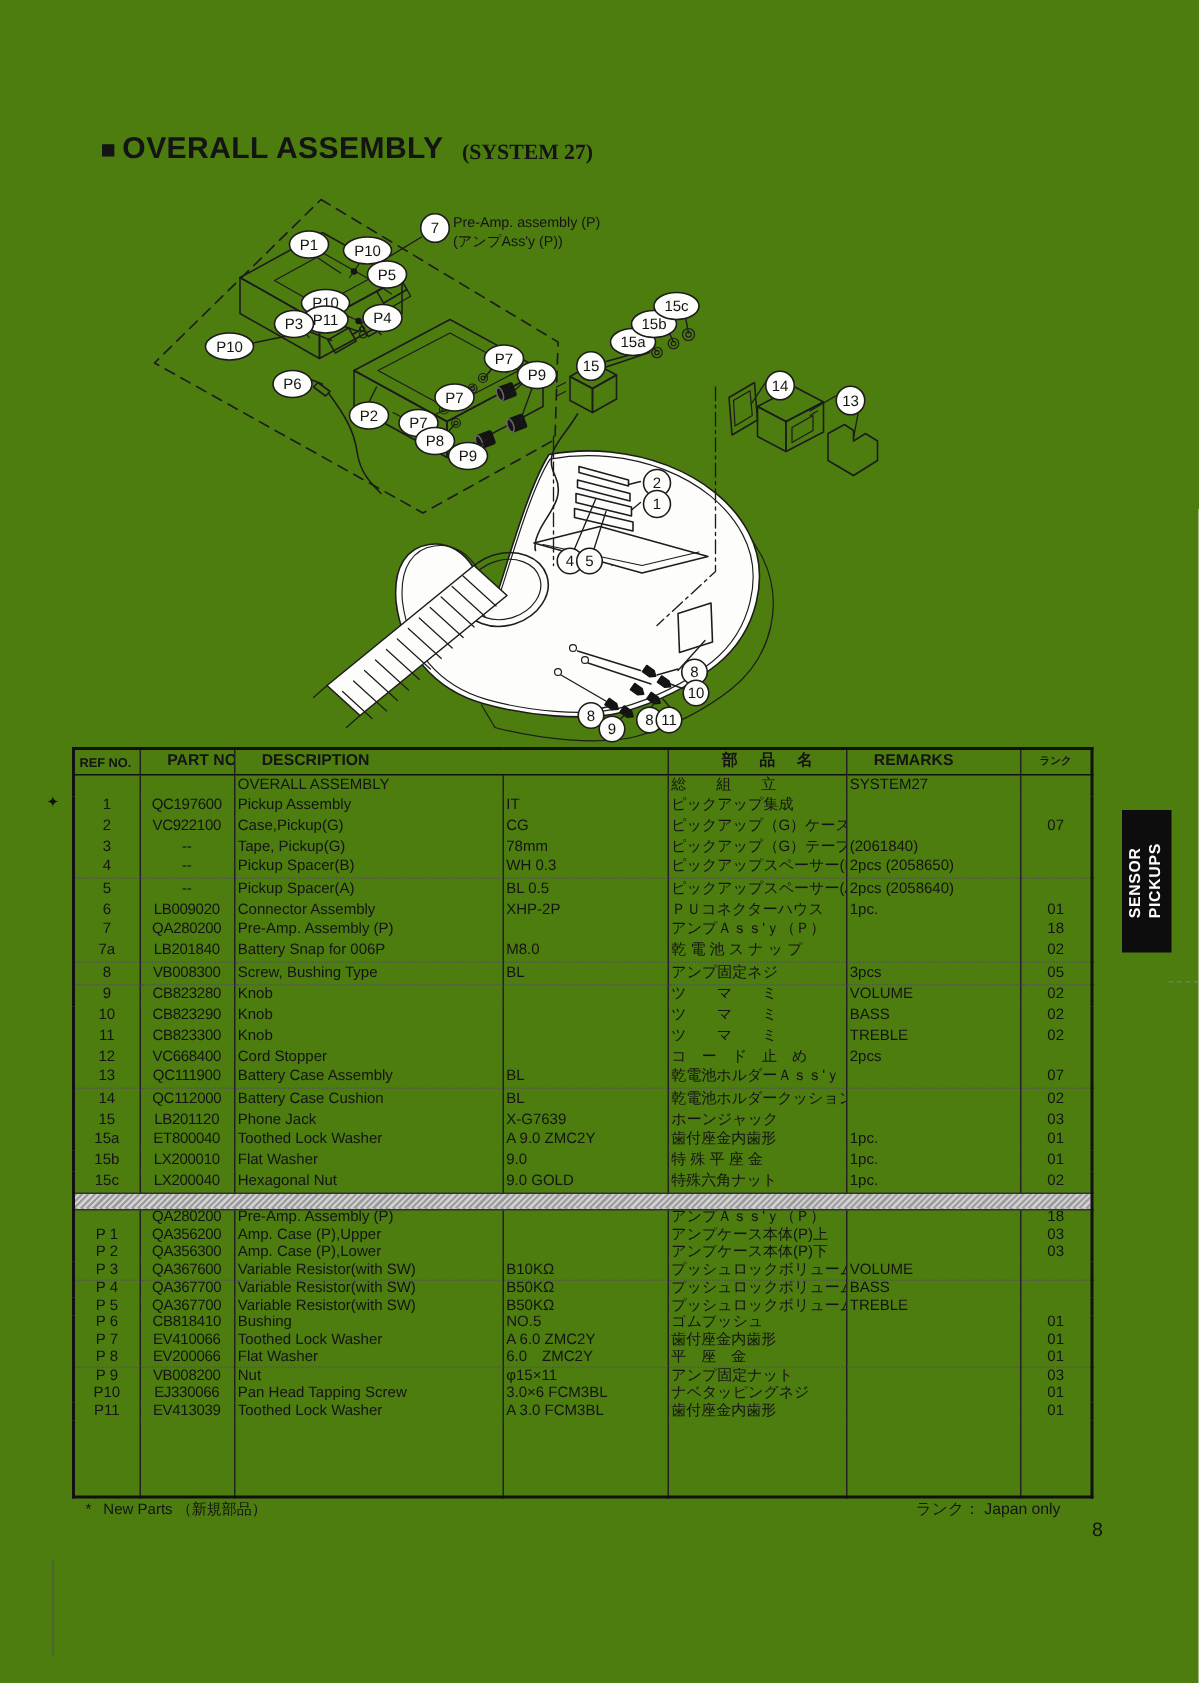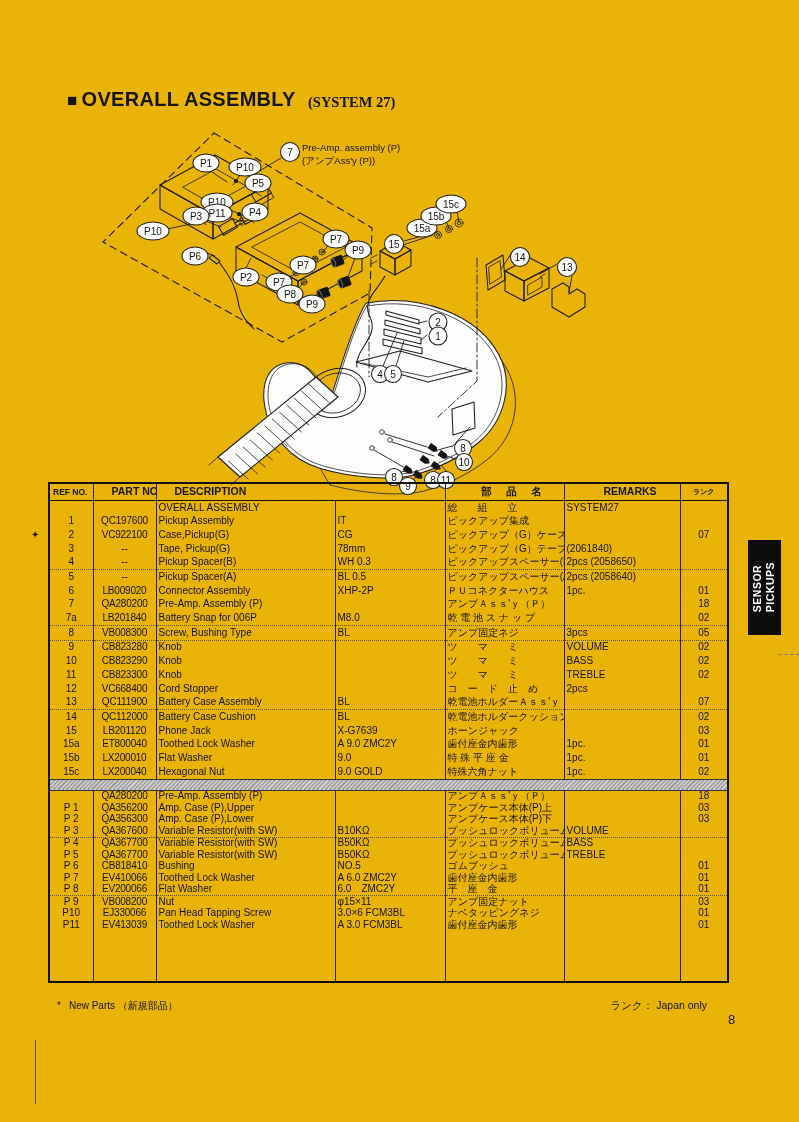--- a/index.html
+++ b/index.html
@@ -1,43 +1,43 @@
 <!DOCTYPE html>
 <html><head>
 <meta charset="utf-8">
 <style>
   html,body{margin:0;padding:0;background:#e8e8e8;}
-  .page{position:relative;width:799px;height:1122px;background:#eab308;overflow:hidden;
+  .page{position:relative;width:799px;height:1122px;background:#4d7c0f;overflow:hidden;
         font-family:"Liberation Sans",sans-serif;color:#141414;}
   
   .title{position:absolute;left:67px;top:88px;font-size:20px;font-weight:bold;letter-spacing:.3px;white-space:nowrap;}
   .title .sq{font-size:17px;margin-right:4px;}
   .subtitle{position:absolute;left:308px;top:94px;font-family:"Liberation Serif",serif;font-size:14.5px;font-weight:bold;}
   
   svg#diagram{position:absolute;left:0;top:125px;width:799px;height:373px;}
   svg#diagram path,svg#diagram line,svg#diagram ellipse,svg#diagram circle,svg#diagram rect{
     fill:none;stroke:#1c1c1c;stroke-width:1.05;stroke-linecap:round;stroke-linejoin:round;}
   svg#diagram .dash{stroke-dasharray:7 5;stroke-width:1.1;}
   svg#diagram .dashdot{stroke-dasharray:9 3 2 3;stroke-width:.9;}
   svg#diagram .fillw{fill:#fdfdfc;}
   svg#diagram .blk{fill:#141414;stroke:#141414;}
   svg#diagram .thin{stroke-width:.8;}
   svg#diagram .ld{stroke-width:.9;}
   svg#diagram text{fill:#141414;stroke:none;font-family:"Liberation Sans",sans-serif;}
   svg#diagram .co-t{font-size:10px;text-anchor:middle;}
   svg#diagram .lbl{font-size:9.5px;}
   
-  table.parts{position:absolute;left:48px;top:482px;width:679px;border-collapse:collapse;table-layout:fixed;
+  table.parts{position:absolute;left:48px;top:498px;width:679px;border-collapse:collapse;table-layout:fixed;
     border:2px solid #111;font-size:10px;line-height:1.05;}
   table.parts td,table.parts th{border-left:1px solid #222;border-right:1px solid #222;padding:0 2px;
     overflow:hidden;white-space:nowrap;font-weight:normal;color:#141414;}
   table.parts thead th{border-bottom:1.5px solid #111;height:16px;font-weight:bold;font-size:10.5px;text-align:left;padding-left:18px;}
   table.parts thead th.h-ref{font-size:8.5px;padding-left:3px;}
   table.parts thead th.h-jp{text-align:center;letter-spacing:2px;}
-  table.parts thead th.h-remarks{text-align:center;}
+  table.parts thead th.h-remarks{text-align:left;}
   table.parts thead th.h-rank{font-size:7px;text-align:center;padding:0;}
   tr.s1 td{height:13.7px;}
   tr.s2 td{height:11.5px;}
   tr.sep td{border-top:1.5px dotted #555;}
   tr.band td{height:10px;padding:0;border-left:none;border-right:none;border-top:1px solid #333;border-bottom:1px solid #333;
     background:repeating-linear-gradient(135deg,#9a9a9a 0 1.5px,#d4d4d4 1.5px 3px);}
   tr.filler td{height:50px;}
   td.c0{text-align:center;padding:0 1px;}
   td.c1{text-align:center;letter-spacing:-.2px;}
   td.c2{padding-left:6px;}

